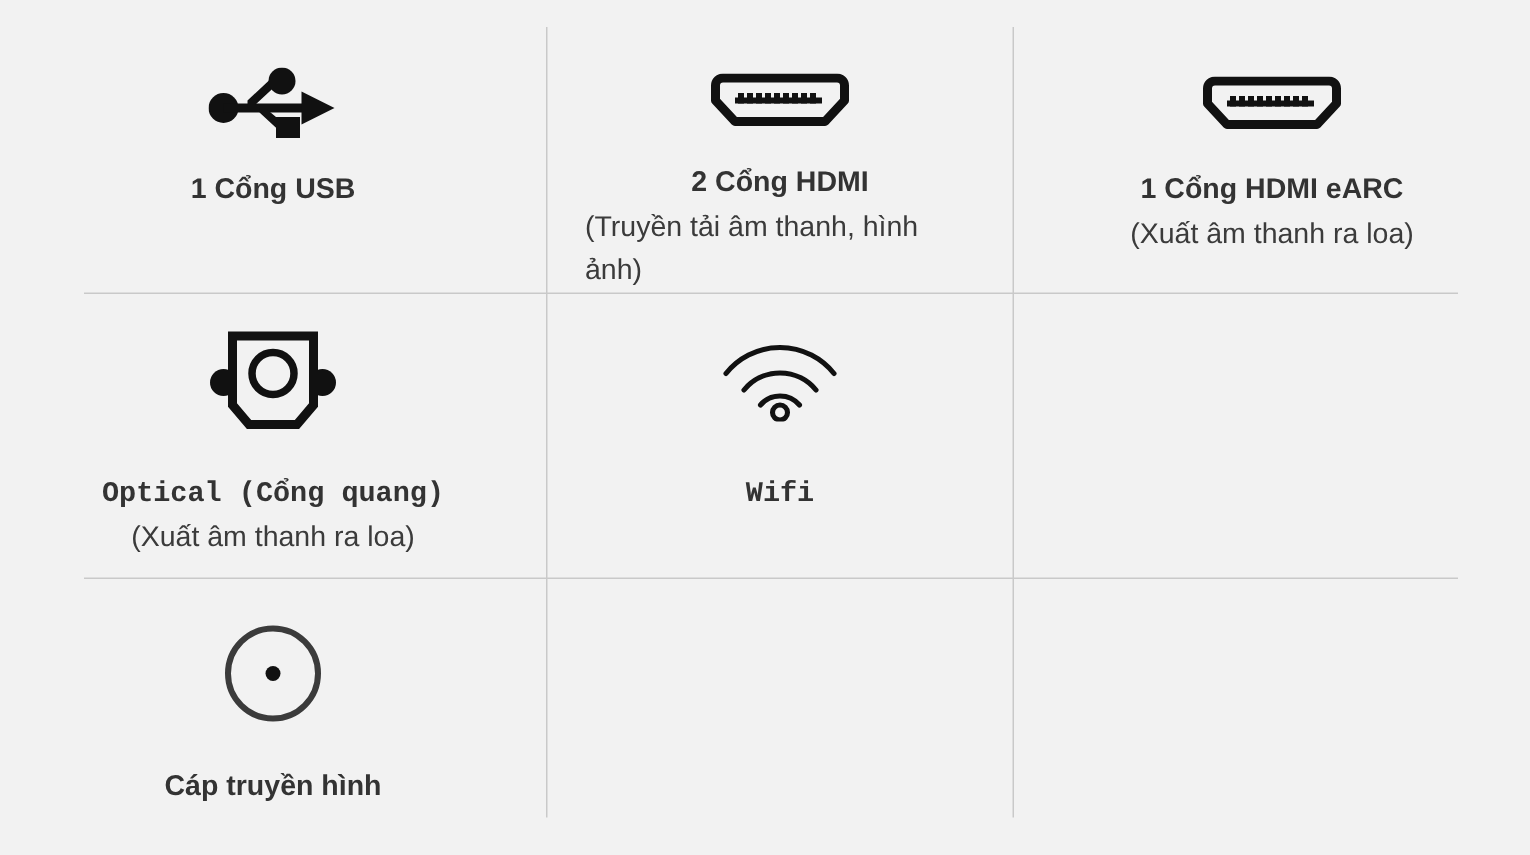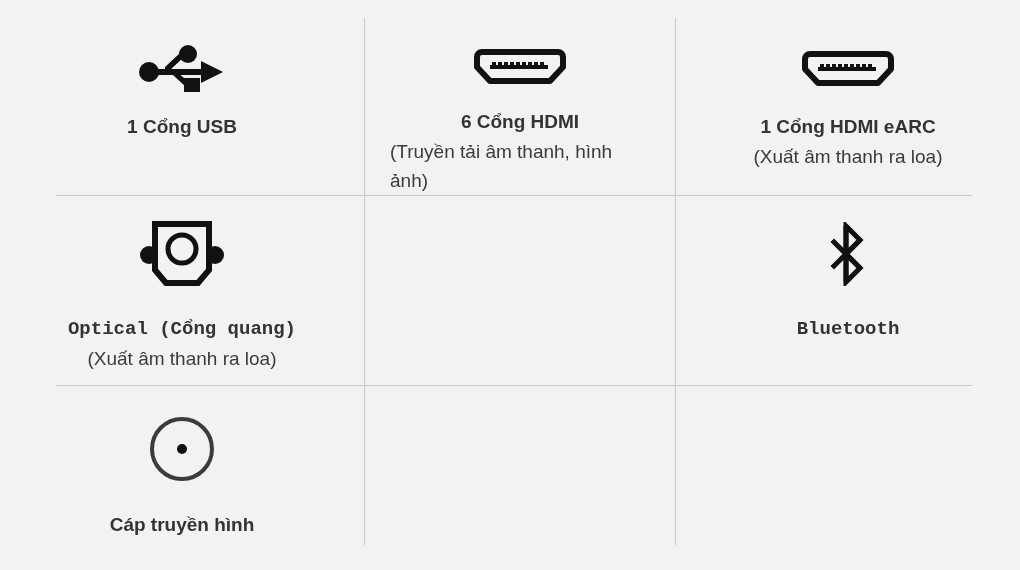--- a/index.html
+++ b/index.html
@@ -134,21 +134,21 @@
           <rect x="36" y="13" width="4" height="7"></rect>
           <rect x="42" y="13" width="4" height="7"></rect>
           <rect x="48" y="13" width="4" height="7"></rect>
           <rect x="54" y="13" width="4" height="7"></rect>
           <rect x="60" y="13" width="4" height="7"></rect>
           <rect x="66" y="13" width="4" height="7"></rect>
           <rect x="16" y="16" width="58" height="4"></rect>
         </g>
       </svg>
     </div>
-    <div class="cell-title">6 Cổng HDMI</div>
+    <div class="cell-title">2 Cổng HDMI</div>
     <div class="cell-sub">(Truyền tải âm thanh, hình ảnh)</div>
   </div>
 
   <div class="cell r0 c2">
     <div class="icon-wrap">
       <svg width="92" height="36" viewBox="0 0 92 36">
         <path d="M8,3 H84 a5,5 0 0 1 5,5 V18 L76,32 H16 L3,18 V8 a5,5 0 0 1 5,-5 Z" fill="none" stroke="#111111" stroke-width="6" stroke-linejoin="round"></path>
         <g fill="#111111">
           <rect x="18" y="13" width="4" height="7"></rect>
           <rect x="24" y="13" width="4" height="7"></rect>
@@ -173,32 +173,35 @@
         <circle cx="9" cy="37" r="9" fill="#111111"></circle>
         <circle cx="75" cy="37" r="9" fill="#111111"></circle>
         <path d="M15,6 H69 V52 L58,65 H26 L15,52 Z" fill="#f2f2f2" stroke="#111111" stroke-width="6" stroke-linejoin="miter"></path>
         <circle cx="42" cy="31" r="14" fill="none" stroke="#111111" stroke-width="5"></circle>
       </svg>
     </div>
     <div class="cell-title">Optical (Cổng quang)</div>
     <div class="cell-sub">(Xuất âm thanh ra loa)</div>
   </div>
 
-
-  <div class="cell r1 c2">
-    <div class="icon-wrap">
-      <svg width="44" height="64" viewBox="0 0 44 64">
-        <path d="M20,4 L34,18 L20,32 L20,4 Z M20,32 L34,46 L20,60 L20,32 Z" fill="none" stroke="#111111" stroke-width="5" stroke-linejoin="miter" stroke-linecap="square"></path>
-        <path d="M8,20 L32,44 M8,44 L32,20" fill="none" stroke="#111111" stroke-width="5" stroke-linecap="square"></path>
-        <path d="M20,4 L20,60" fill="none" stroke="#111111" stroke-width="5"></path>
-      </svg>
-    </div>
-    <div class="cell-title">Bluetooth</div>
+  <div class="cell r1 c1">
+    <div class="icon-wrap">
+      <svg width="80" height="54" viewBox="0 0 80 54">
+        <g fill="none" stroke="#111111" stroke-width="3.4" stroke-linecap="round">
+          <path d="M4,22 A46,46 0 0 1 76,22"></path>
+          <path d="M16,33 A31,31 0 0 1 64,33"></path>
+          <path d="M27,43 A17,17 0 0 1 53,43"></path>
+        </g>
+        <circle cx="40" cy="48" r="5" fill="none" stroke="#111111" stroke-width="3.4"></circle>
+      </svg>
+    </div>
+    <div class="cell-title">Wifi</div>
     <div class="cell-sub"></div>
   </div>
+
 
   <div class="cell r2 c0">
     <div class="icon-wrap">
       <svg width="68" height="68" viewBox="0 0 68 68">
         <circle cx="34" cy="34" r="30" fill="none" stroke="#3b3b3b" stroke-width="4"></circle>
         <circle cx="34" cy="34" r="5" fill="#111111"></circle>
       </svg>
     </div>
     <div class="cell-title">Cáp truyền hình</div>
     <div class="cell-sub"></div>

